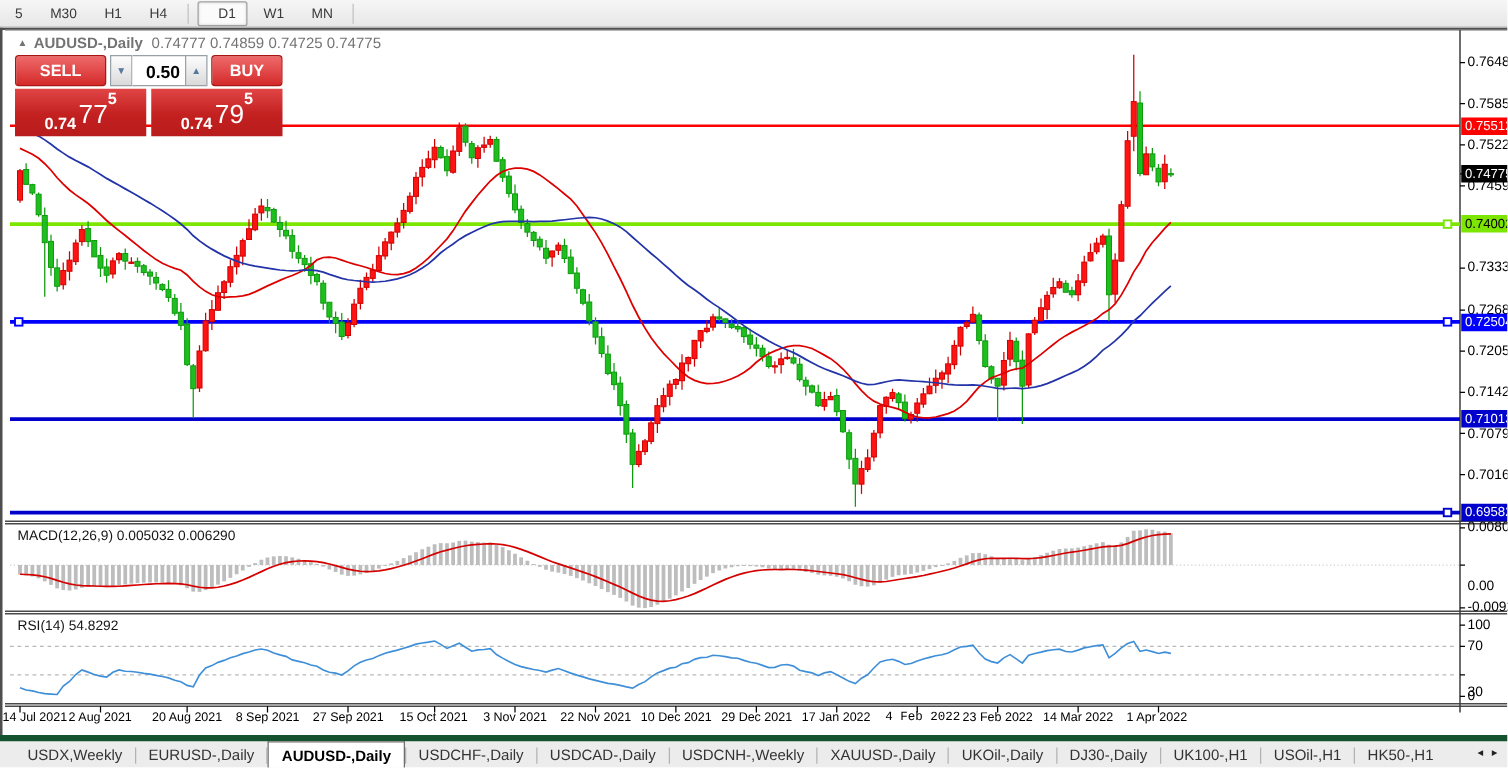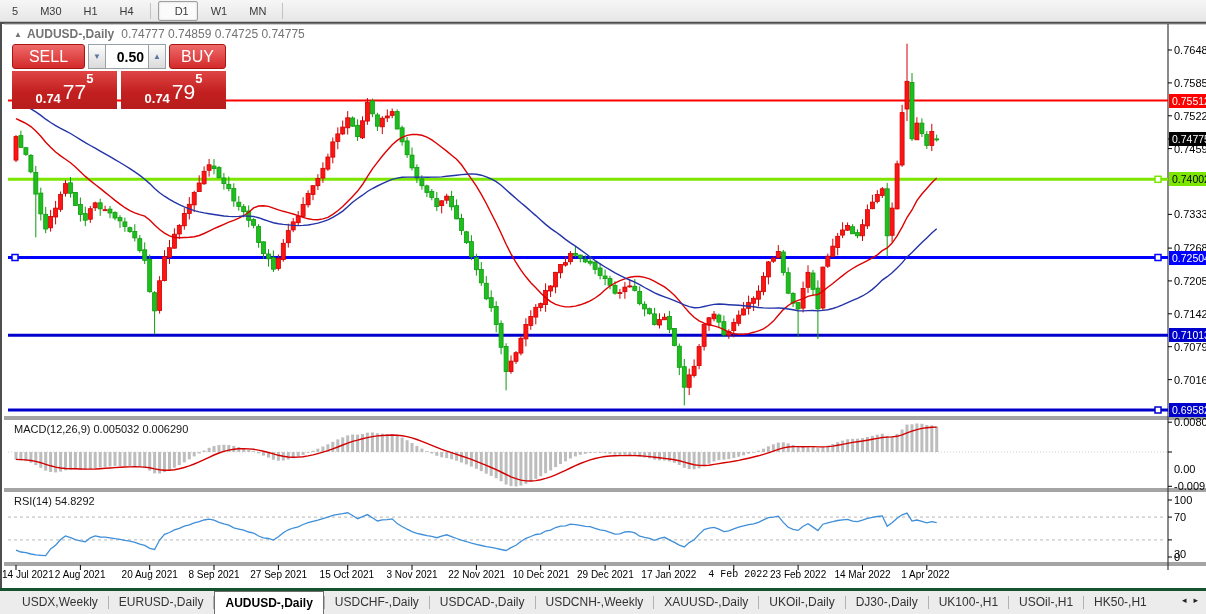--- a/index.html
+++ b/index.html
@@ -22,42 +22,42 @@
             padding-left:3px;box-sizing:border-box;transform:translateY(-50%);white-space:nowrap;overflow:hidden;}
   .date-label{position:absolute;top:569px;font-size:10px;color:#000;white-space:nowrap;}
   .panel-label{position:absolute;font-size:11px;color:#151515;z-index:6;}
   .chart-header{position:absolute;top:27px;left:14px;font-size:12px;color:#737373;z-index:6;}
   .chart-header .arrow{font-size:8px;margin-right:5px;vertical-align:1px;}
   .chart-header .sym{font-weight:bold;margin-right:7px;}
   
   .trade{position:absolute;top:44px;left:12px;width:214px;z-index:20;}
   .trade-row1{display:flex;height:25px;}
   .trade-btn{flex:none;display:flex;align-items:center;justify-content:center;color:#fff;
-             font-size:16px;font-weight:normal;background:linear-gradient(#ef6a6a,#d42a2a);
+             font-size:13px;font-weight:bold;background:linear-gradient(#ef6a6a,#d42a2a);
              border:1px solid #a81515;border-radius:3px;box-sizing:border-box;cursor:pointer;}
   .sell-btn{width:73px;margin-right:3px;}
   .buy-btn{width:57px;}
   .spin{display:flex;height:25px;margin-right:3px;}
   .spin-btn{width:18px;background:linear-gradient(#fdfdfd,#dadada);border:1px solid #98a0a8;
             box-sizing:border-box;display:flex;align-items:center;justify-content:center;
             font-size:8px;color:#56779e;cursor:pointer;}
   .lot-input{width:42px;border:1px solid #98a0a8;border-left:none;border-right:none;
              font-family:"Liberation Sans",sans-serif;font-size:14px;font-weight:bold;
              text-align:right;padding:0 4px 0 0;box-sizing:border-box;color:#000;}
   .trade-row2{display:flex;margin-top:2px;height:38px;}
   .px-panel{width:105px;background:linear-gradient(180deg,#e04545 0%,#c32020 55%,#b81c1c 100%);
             color:#fff;display:flex;align-items:flex-end;justify-content:center;
             padding-bottom:3px;box-sizing:border-box;cursor:pointer;}
   .px-panel.sell{margin-right:4px;}
   .px-prefix{font-size:13px;font-weight:bold;margin-right:2px;line-height:15px;}
   .px-big{font-size:21px;font-weight:normal;line-height:29px;}
   .px-sup{font-size:13px;font-weight:bold;line-height:12px;align-self:flex-start;margin-top:2px;}
   
   .tabbar{position:absolute;top:588px;left:0;width:1206px;height:26px;background:#ececec;
-          border-top:3px solid #14532d;display:flex;align-items:flex-start;
+          border-top:5px solid #14532d;display:flex;align-items:flex-start;
           padding-left:12px;box-sizing:border-box;z-index:30;}
   .tab{height:22px;display:flex;align-items:center;padding:0 10px;font-size:12px;color:#333;cursor:pointer;}
   .tab.active{background:#fff;border:1px solid #6e6e6e;border-bottom:none;font-weight:bold;color:#000;}
   .tab-sep{width:1px;height:13px;background:#b2b2b2;margin-top:5px;}
   .tab-arrows{margin-left:auto;display:flex;gap:7px;padding:4px 8px 0 0;}
   .tab-arrow{font-size:9px;color:#222;cursor:pointer;}
 </style>
 </head>
 <body>
 

